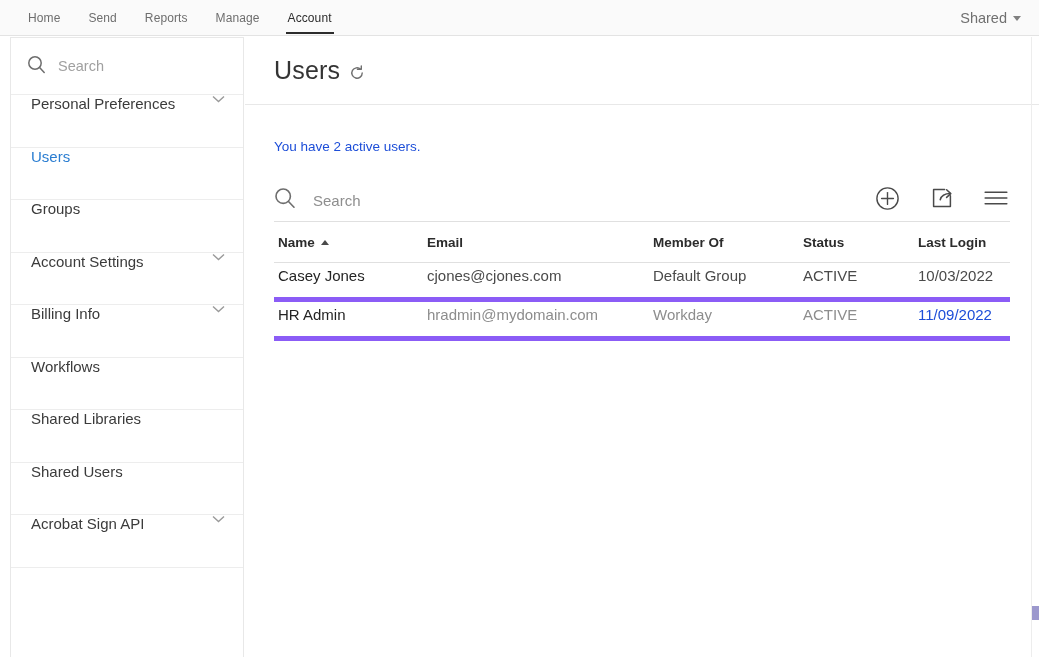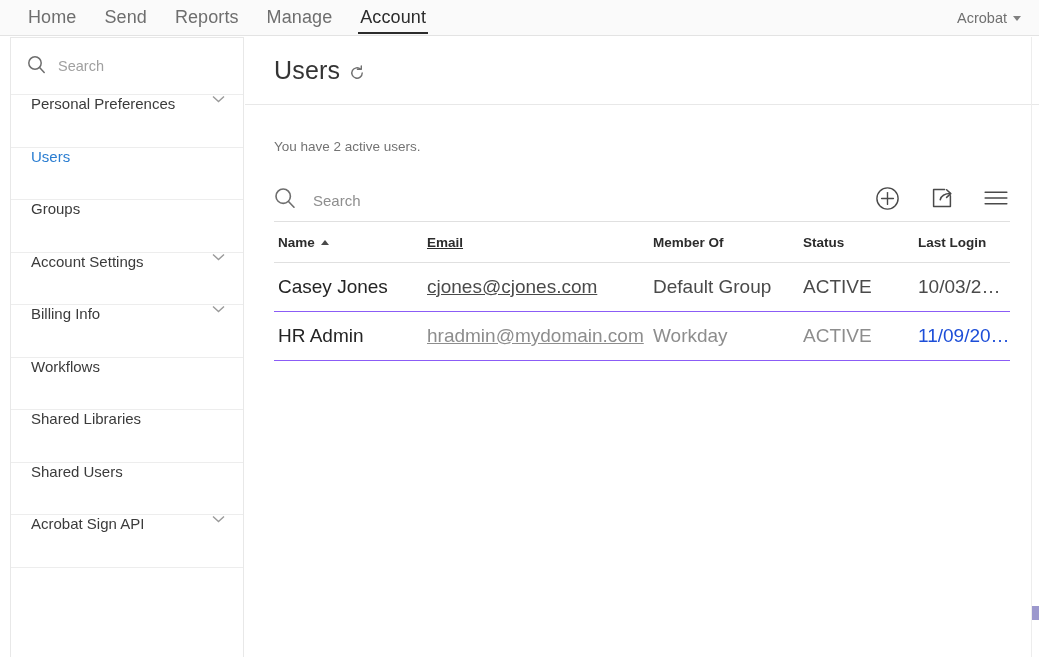--- a/index.html
+++ b/index.html
@@ -37,21 +37,21 @@
     display: flex;
     align-items: center;
     height: 36px;
   }
   .topnav-item {
     position: relative;
     height: 36px;
     display: flex;
     align-items: center;
     padding: 0 14px;
-    font-size: 18px;
+    font-size: 12px;
     color: #6e6e6e;
     cursor: pointer;
     white-space: nowrap;
     letter-spacing: 0.1px;
   }
   .topnav-item.active {
     color: #2c2c2c;
     font-weight: 400;
   }
   .topnav-item.active::after {
@@ -150,21 +150,21 @@
   }
   .refresh-icon {
     margin-left: 9px;
     margin-top: 4px;
     cursor: pointer;
     display: inline-flex;
   }
   .subtext {
     padding: 34px 0 0 29px;
     font-size: 13.5px;
-    color: #737373;
+    color: #1d4ed8;
   }
 
   
   .table-toolbar {
     margin: 25px 29px 0 29px;
     height: 43px;
     display: flex;
     align-items: center;
     border-bottom: 1px solid #e0e0e0;
   }
@@ -198,35 +198,35 @@
   .tbl th {
     text-align: left;
     font-size: 13.5px;
     font-weight: bold;
     color: #2c2c2c;
     padding: 13px 0 12px 0;
     border-bottom: 1px solid #e0e0e0;
     white-space: nowrap;
   }
   .tbl td {
-    font-size: 19px;
+    font-size: 15px;
     color: #4a4a4a;
-    padding: 13px 0 13px 0;
-    border-bottom: 1px solid #8b5cf6;
+    padding: 4px 0 13px 0;
+    border-bottom: 5px solid #8b5cf6;
     white-space: nowrap;
     overflow: hidden;
     text-overflow: ellipsis;
   }
   .tbl td.name-cell {
     color: #242424;
     padding-left: 4px;
   }
   .tbl th.col-name { padding-left: 4px; }
   .col-name  { width: 153px; }
-  .col-email { width: 226px; text-decoration: underline; }
+  .col-email { width: 226px; }
   .col-group { width: 150px; }
   .col-status{ width: 115px; }
   .col-login { width: 92px; }
 
   .tbl tr.dim td { color: #8d8d8d; }
   .tbl tr.dim td.name-cell { color: #242424; }
   .tbl tr.dim td.login-cell { color: #1d4ed8; }
 
   .sort-asc {
     display: inline-block;
@@ -275,21 +275,21 @@
       </div>
       <div class="topnav-item">
         <span>Manage</span>
       </div>
       <div class="topnav-item active">
         <span>Account</span>
       </div>
     </div>
     <div class="topnav-spacer"></div>
     <div class="user-menu">
-      <span>Acrobat</span>
+      <span>Shared</span>
       <span class="caret-down"></span>
     </div>
   </div>
 
   <div class="sidebar">
 
     <div class="side-search">
       <span>
         <svg width="19" height="19" viewBox="0 0 19 19">
           <circle cx="8" cy="8" r="6.2" fill="none" stroke="#6d6d6d" stroke-width="1.5"></circle>

